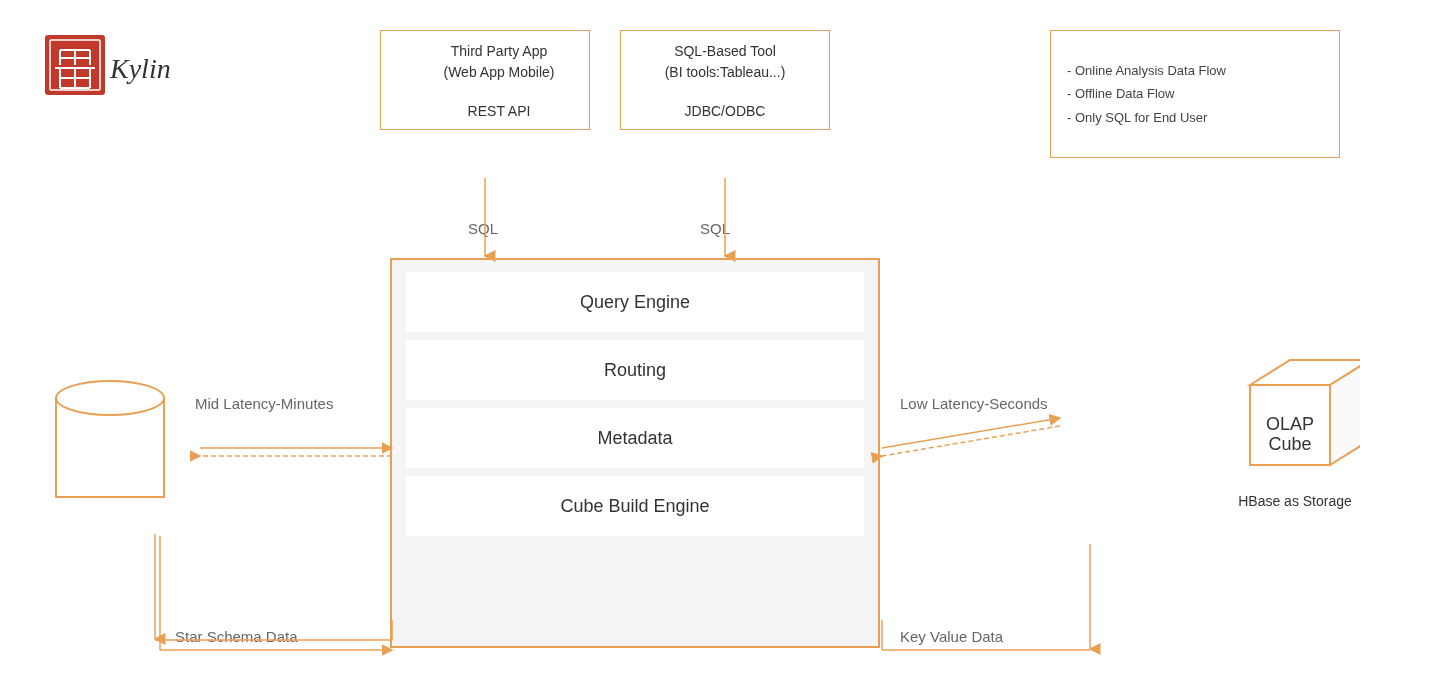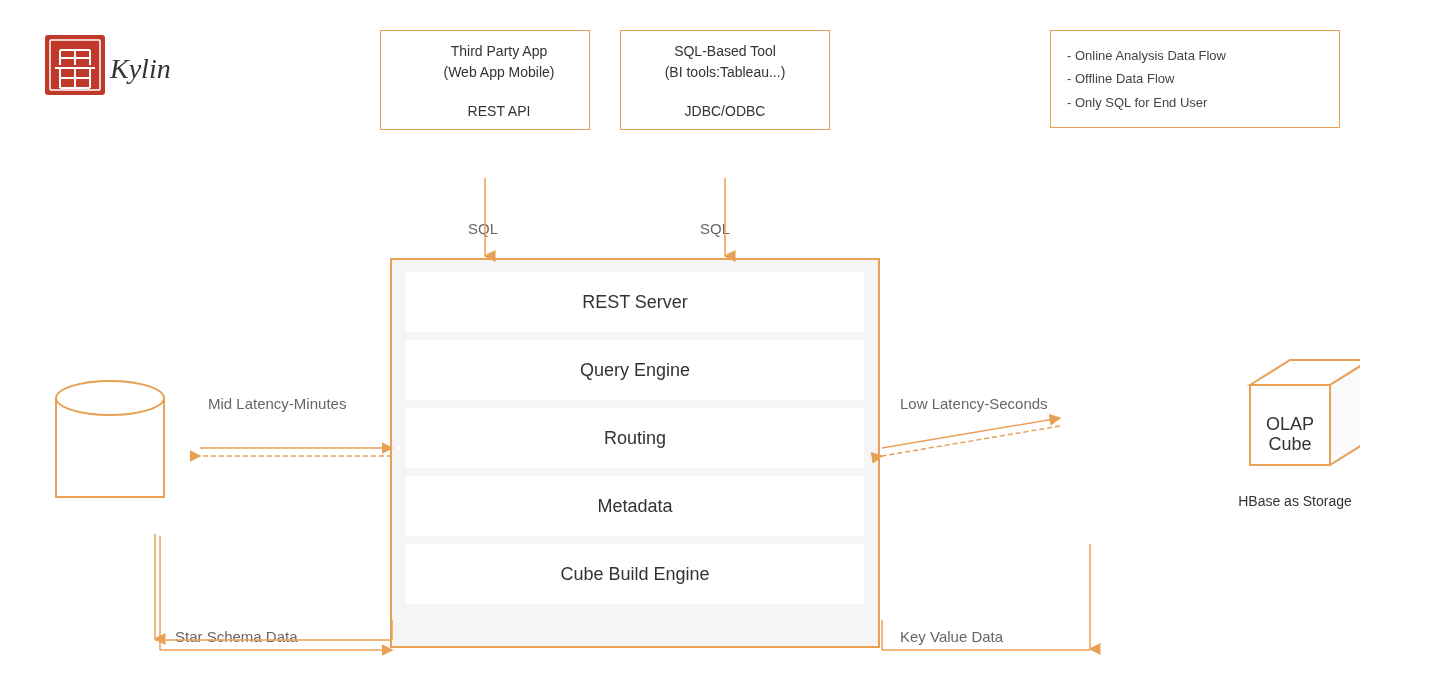--- a/index.html
+++ b/index.html
@@ -35,21 +35,21 @@
       font-family: Georgia, serif;
       font-weight: 300;
     }
 
     
     .notes-box {
       position: absolute;
       right: 100px;
       top: 30px;
       border: 1.5px solid #e8a055;
-      padding: 13px 16px;
+      padding: 28px 16px;
       width: 290px;
     }
 
     .notes-box p {
       font-size: 13px;
       color: #444;
       line-height: 1.8;
     }
 
     
@@ -193,21 +193,21 @@
       left: 468px;
       top: 220px;
     }
 
     .label-sql-right {
       left: 700px;
       top: 220px;
     }
 
     .label-mid-latency {
-      left: 208px;
+      left: 195px;
       top: 395px;
       text-align: center;
     }
 
     .label-low-latency {
       left: 900px;
       top: 395px;
     }
 
     .label-star-schema {
@@ -261,23 +261,20 @@
 <div class="top-box top-box-sql">
   <div class="app-name">
     <span>SQL-Based Tool</span><br>
     <span>(BI tools:Tableau...)</span>
   </div>
   <div class="api-label">JDBC/ODBC</div>
 </div>
 
 <div class="main-container">
   <div class="layer-block">
-    <span>REST Server</span>
-  </div>
-  <div class="layer-block">
     <span>Query Engine</span>
   </div>
   <div class="layer-block">
     <span>Routing</span>
   </div>
   <div class="layer-block">
     <span>Metadata</span>
   </div>
   <div class="layer-block">
     <span>Cube Build Engine</span>

